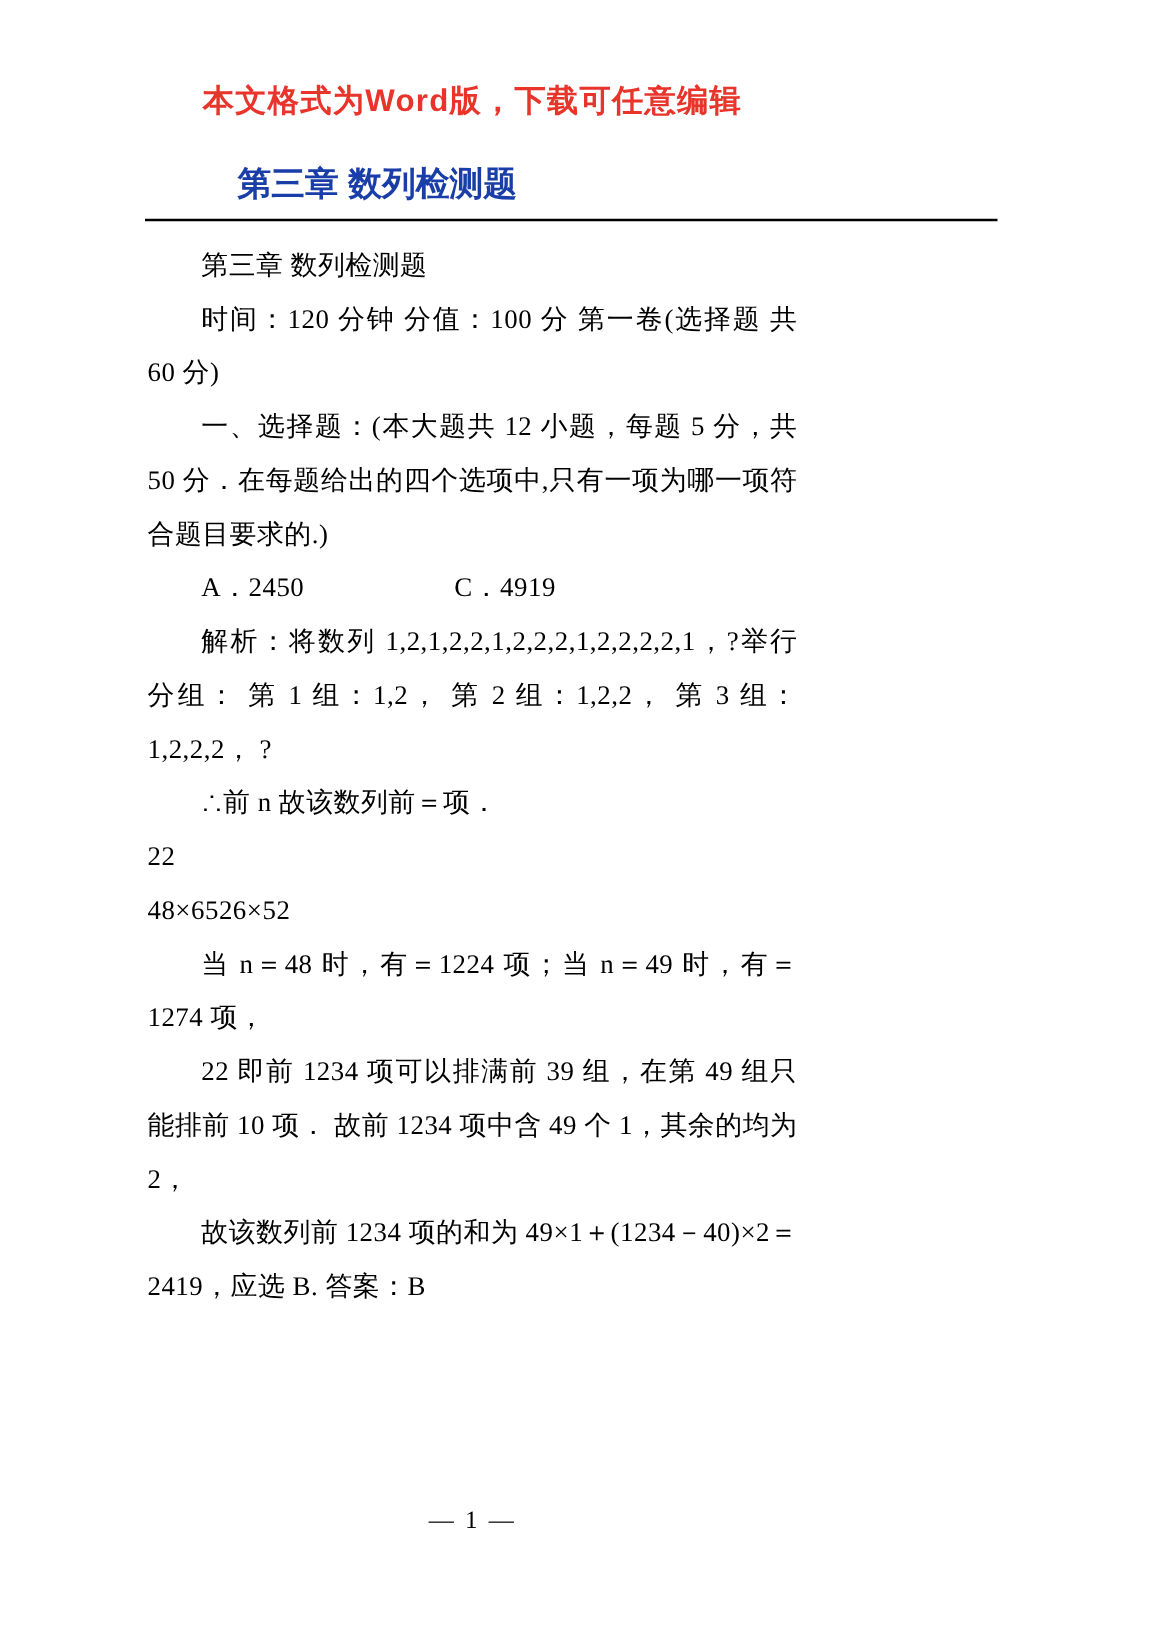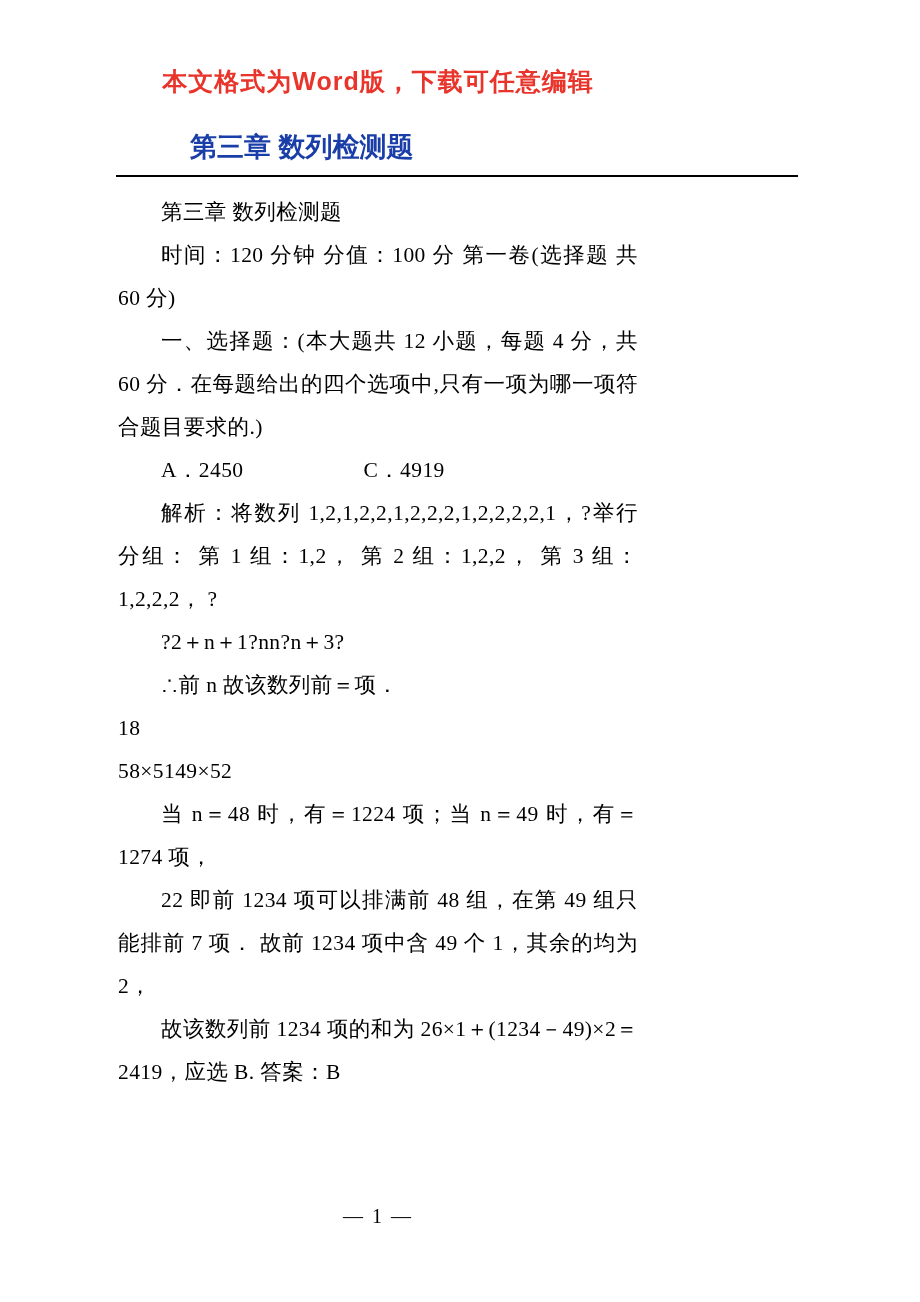--- a/index.html
+++ b/index.html
@@ -90,29 +90,28 @@
 
   <div class="banner">本文格式为Word版，下载可任意编辑</div>
 
   <div class="doc-title">第三章 数列检测题</div>
 
   <hr class="rule">
 
   <div class="body-text">
     <p class="indent">第三章 数列检测题</p>
     <p class="indent">时间：120 分钟 分值：100 分 第一卷(选择题 共 60 分)</p>
-    <p class="indent">一、选择题：(本大题共 12 小题，每题 4 分，共 60 分．在每题给出的四个选项中,只有一项为哪一项符合题目要求的.)</p>
+    <p class="indent">一、选择题：(本大题共 12 小题，每题 5 分，共 50 分．在每题给出的四个选项中,只有一项为哪一项符合题目要求的.)</p>
     <p class="opt-row">
       <span>A．2450</span><span class="opt-gap"></span><span>C．4919</span>
     </p>
     <p class="indent">解析：将数列 1,2,1,2,2,1,2,2,2,1,2,2,2,2,1，?举行分组： 第 1 组：1,2， 第 2 组：1,2,2， 第 3 组：1,2,2,2， ?</p>
-    <p class="indent">?2＋n＋1?nn?n＋3?</p>
     <p class="indent">∴前 n 故该数列前＝项．</p>
-    <p class="noindent">18</p>
-    <p class="noindent">58×5149×52</p>
+    <p class="noindent">22</p>
+    <p class="noindent">48×6526×52</p>
     <p class="indent">当 n＝48 时，有＝1224 项；当 n＝49 时，有＝1274 项，</p>
-    <p class="indent">22 即前 1234 项可以排满前 48 组，在第 49 组只能排前 7 项． 故前 1234 项中含 49 个 1，其余的均为 2，</p>
-    <p class="indent">故该数列前 1234 项的和为 26×1＋(1234－49)×2＝2419，应选 B. 答案：B</p>
+    <p class="indent">22 即前 1234 项可以排满前 39 组，在第 49 组只能排前 10 项． 故前 1234 项中含 49 个 1，其余的均为 2，</p>
+    <p class="indent">故该数列前 1234 项的和为 49×1＋(1234－40)×2＝2419，应选 B. 答案：B</p>
   </div>
 
   <div class="footer">— 1 —</div>
 
 </div>
 
 </body></html>

